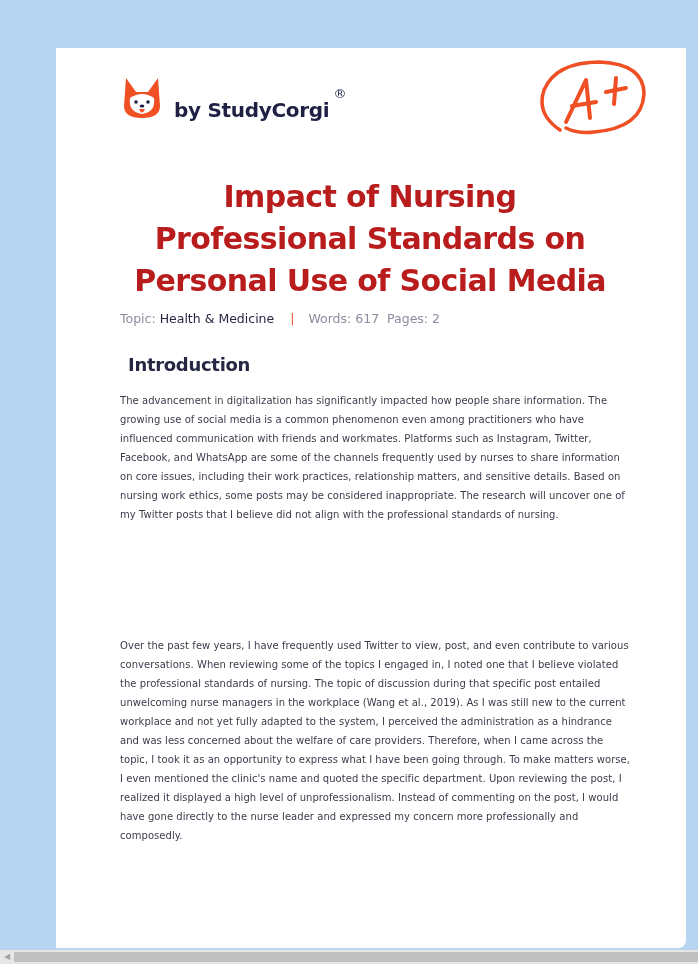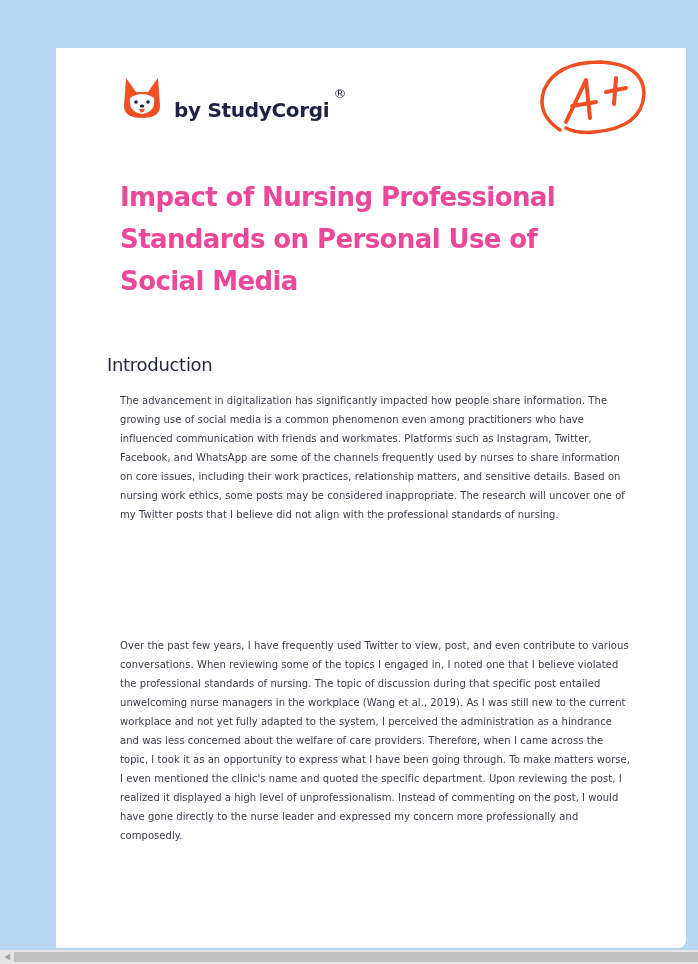--- a/index.html
+++ b/index.html
@@ -61,42 +61,43 @@
       height: 82px;
     }
     .title {
       position: absolute;
       left: 64px;
       top: 128px;
       width: 500px;
       margin: 0;
       font-family: "DejaVu Sans", sans-serif;
       font-weight: bold;
-      font-size: 26px;
+      font-size: 30px;
       line-height: 42px;
-      color: #ec4899;
+      color: #b91c1c;
       letter-spacing: -0.6px;
+      text-align: center;
     }
     .meta {
       position: absolute;
       left: 64px;
       top: 263px;
       font-family: "DejaVu Sans", sans-serif;
       font-size: 12.5px;
       color: #8a8d9c;
       white-space: nowrap;
     }
     .meta .topic-value { color: #262843; }
     .meta .sep { color: #e0522a; margin: 0 10px 0 12px; }
     .section-heading {
       position: absolute;
-      left: 51px;
+      left: 72px;
       margin: 0;
       font-family: "DejaVu Sans", sans-serif;
-      font-weight: normal;
+      font-weight: bold;
       font-size: 18px;
       color: #262843;
       letter-spacing: -0.3px;
     }
     .para {
       position: absolute;
       left: 64px;
       width: 512px;
       margin: 0;
       font-family: "DejaVu Sans", sans-serif;
@@ -154,20 +155,27 @@
   <svg class="grade" viewBox="0 0 112 82">
     <path d="M22 72 Q-2 56 6 32 Q18 4 62 4 Q106 6 106 36 Q104 70 56 74 Q40 76 28 70" fill="none" stroke="#f04e23" stroke-width="3.5" stroke-linecap="round"></path>
     <path d="M28 64 L48 22 L52 60" fill="none" stroke="#f04e23" stroke-width="4" stroke-linecap="round" stroke-linejoin="round"></path>
     <path d="M34 48 L58 44" fill="none" stroke="#f04e23" stroke-width="4" stroke-linecap="round"></path>
     <path d="M68 34 L88 30" fill="none" stroke="#f04e23" stroke-width="4" stroke-linecap="round"></path>
     <path d="M78 20 L76 46" fill="none" stroke="#f04e23" stroke-width="4" stroke-linecap="round"></path>
   </svg>
 
   <h1 class="title">Impact of Nursing Professional Standards on Personal Use of Social Media</h1>
 
+  <div class="meta">
+    <span>Topic:</span>
+    <span class="topic-value">Health &amp; Medicine</span>
+    <span class="sep">|</span>
+    <span>Words: 617</span>&nbsp;
+    <span>Pages: 2</span>
+  </div>
 
   <h2 class="section-heading" style="top:306px;">Introduction</h2>
   <p class="para" style="top:343px;">The advancement in digitalization has significantly impacted how people share information. The growing use of social media is a common phenomenon even among practitioners who have influenced communication with friends and workmates. Platforms such as Instagram, Twitter, Facebook, and WhatsApp are some of the channels frequently used by nurses to share information on core issues, including their work practices, relationship matters, and sensitive details. Based on nursing work ethics, some posts may be considered inappropriate. The research will uncover one of my Twitter posts that I believe did not align with the professional standards of nursing.</p>
 
   <p class="para" style="top:588px;">Over the past few years, I have frequently used Twitter to view, post, and even contribute to various conversations. When reviewing some of the topics I engaged in, I noted one that I believe violated the professional standards of nursing. The topic of discussion during that specific post entailed unwelcoming nurse managers in the workplace (Wang et al., 2019). As I was still new to the current workplace and not yet fully adapted to the system, I perceived the administration as a hindrance and was less concerned about the welfare of care providers. Therefore, when I came across the topic, I took it as an opportunity to express what I have been going through.  To make matters worse, I even mentioned the clinic's name and quoted the specific department. Upon reviewing the post, I realized it displayed a high level of unprofessionalism. Instead of commenting on the post, I would have gone directly to the nurse leader and expressed my concern more professionally and composedly.</p>
 
 </div>
 
 <div class="scrollbar">
   <span class="scroll-arrow">◀</span>

